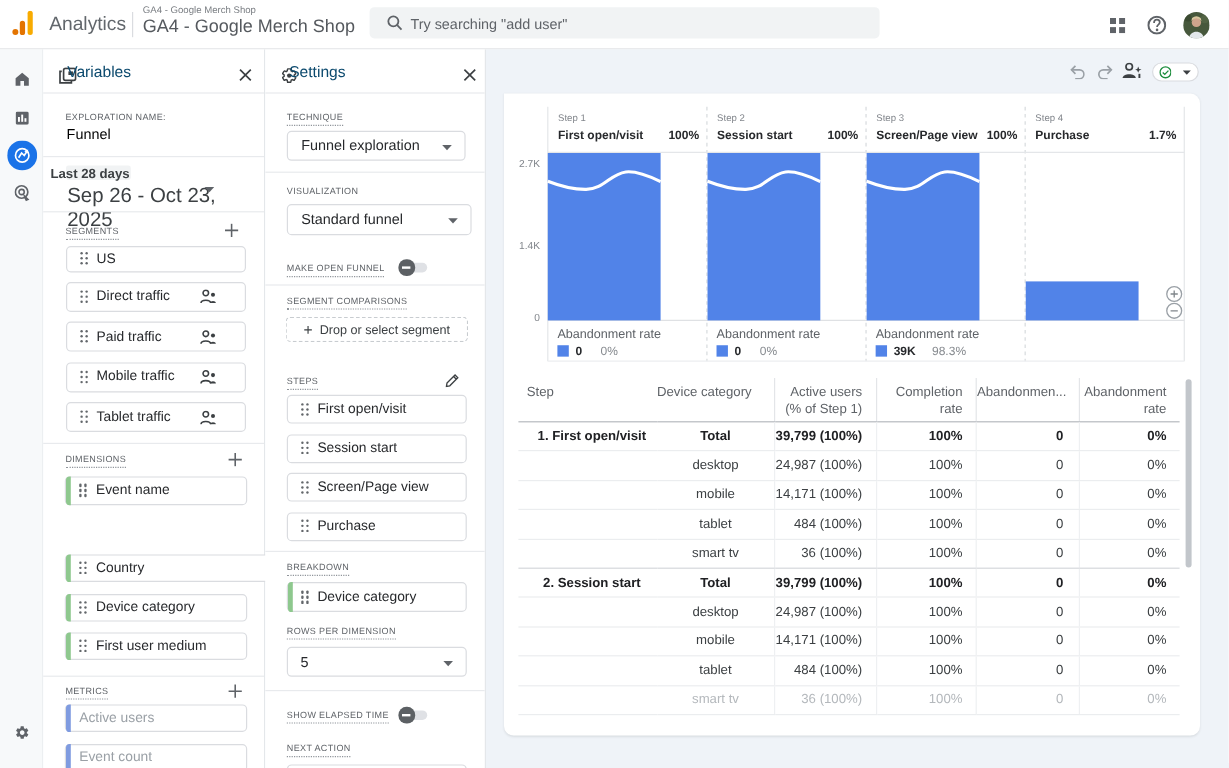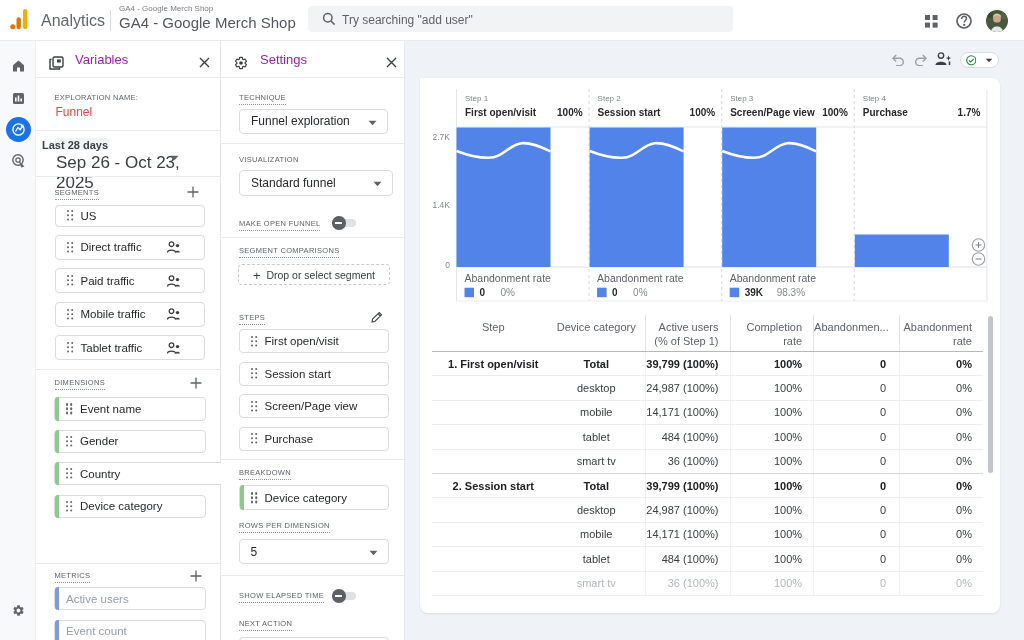--- a/index.html
+++ b/index.html
@@ -16,38 +16,38 @@
 #searchbox { position:absolute; left:308px; top:6px; width:425px; height:26px; background:#f1f3f4; border-radius:4px; }
 #searchbox span { position:absolute; left:34px; top:7px; font-size:12px; color:#5f6368; }
 
 
 #navrail { position:absolute; left:0; top:41px; width:36px; height:599px; background:#f7f9fa; border-right:1px solid #eceff1; }
 
 
 #varpanel { position:absolute; left:36px; top:41px; width:185px; height:599px; background:#fff; border-right:1px solid #e4e7ea; }
 #setpanel { position:absolute; left:221px; top:41px; width:184px; height:599px; background:#fff; border-right:1px solid #e4e7ea; overflow:hidden; }
 .phead { position:absolute; left:0; top:0; width:100%; height:37px; border-bottom:1px solid #e8eaed; }
-.phead .ptitle { position:absolute; left:39px; top:11px; font-size:13px; color:#a21caf; }
+.phead .ptitle { position:absolute; left:20px; top:11px; font-size:13px; color:#0c4a6e; }
 .plabel { font-size:7.5px; letter-spacing:0.3px; color:#5f6368; }
 .dotted { border-bottom:1px dotted #90959b; padding-bottom:2px; }
 .chip { position:absolute; background:#fff; border:1px solid #dadce0; border-radius:4px; }
 .chip .ctext { position:absolute; left:25px; top:50%; transform:translateY(-50%); font-size:11.5px; color:#27292c; white-space:nowrap; }
 .gbar { position:absolute; left:0; top:-1px; bottom:-1px; width:4px; border-radius:3px 0 0 3px; }
 .divline { position:absolute; left:0; width:100%; height:1px; background:#e8eaed; }
 .selbox { position:absolute; border:1px solid #dadce0; border-radius:4px; background:#fff; }
 .selbox .stext { position:absolute; left:11px; top:50%; transform:translateY(-50%); font-size:12px; color:#27292c; }
 
 
 #tabstrip { position:absolute; left:420px; top:48px; width:159px; height:30px; background:#fff; border-radius:8px 8px 0 0; }
 #tabsep { position:absolute; left:125px; top:0px; width:1px; height:30px; background:#e4e7ea; }
 #card { position:absolute; left:420px; top:78px; width:580px; height:535px; background:#fff; border-radius:0 8px 8px 8px; box-shadow:0 1px 2px rgba(60,64,67,.12); }
 
 
 #ftable { position:absolute; left:12px; top:237px; width:551px; border-collapse:collapse; table-layout:fixed; font-size:11px; color:#3c4043; }
-#ftable th { font-weight:normal; color:#5f6368; text-align:center; vertical-align:top; padding-top:6px; line-height:13.5px; }
+#ftable th { font-weight:normal; color:#5f6368; text-align:left; vertical-align:top; padding-top:6px; line-height:13.5px; }
 #ftable th, #ftable td { overflow:hidden; white-space:nowrap; }
 #ftable .num { text-align:right; padding-right:11px; }
 #ftable td { height:24.4px; border-bottom:1px solid #ebedef;text-align:center; }
 #ftable thead tr { height:36.5px; }
 #ftable thead th { border-bottom:1px solid #b6babf; }
 #ftable .vb { border-left:1px solid #eef0f2; }
 #ftable thead .vb { border-left:1px solid #e3e5e8; }
 #ftable .bold td { font-weight:bold; color:#202124; }
 #ftable .faded td { color:#b4b8bc; }
 #ftable .grpline td { border-bottom:1px solid #d5d8db; }
@@ -151,21 +151,21 @@
         <path d="M2.5 3.5 L1 3.5 L1 13 L10.5 13 L10.5 11.5" fill="none" stroke="#3c4043" stroke-width="1.4"></path>
         <rect x="4" y="1" width="10" height="10" rx="1.5" fill="none" stroke="#3c4043" stroke-width="1.4"></rect>
         <rect x="8" y="3.5" width="3.8" height="3" fill="#3c4043"></rect>
       </svg>
       <div class="ptitle">Variables</div>
       <svg class="abs" style="left:163px;top:16px" width="11" height="11" viewBox="0 0 11 11">
         <path d="M1 1 L10 10 M10 1 L1 10" stroke="#3c4043" stroke-width="1.4"></path>
       </svg>
     </div>
     <div class="abs plabel" style="left:18.5px;top:52px">EXPLORATION NAME:</div>
-    <div class="abs" style="left:19.5px;top:64px;font-size:12px;color:#ef4444">Funnel</div>
+    <div class="abs" style="left:19.5px;top:64px;font-size:12px;color:#000000">Funnel</div>
     <div class="divline" style="top:89px"></div>
     <div class="abs" style="left:19px;top:96.5px;width:54px;height:12px;background:#f1f3f4;border-radius:2px"></div>
     <div class="abs" style="left:6px;top:98px;font-size:11px;font-weight:bold;color:#3c4043">Last 28 days</div>
     <div class="abs" style="left:20px;top:111.5px;font-size:17px;color:#3c4043">Sep 26 - Oct 23, 2025</div>
     <svg class="abs" style="left:134px;top:114px" width="9" height="6" viewBox="0 0 9 6">
         <path d="M0.5 0.8 L4.5 5.2 L8.5 0.8 Z" fill="#5f6368"></path>
       </svg>
     <div class="divline" style="top:135px"></div>
 
     <div class="abs plabel dotted" style="left:18.5px;top:146.5px">SEGMENTS</div>
@@ -208,34 +208,34 @@
     <div class="divline" style="top:327.5px"></div>
     <div class="abs plabel dotted" style="left:18.5px;top:337px">DIMENSIONS</div>
     <svg class="abs" style="left:154px;top:336px" width="12" height="12" viewBox="0 0 12 12">
         <path d="M6 0.5 V11.5 M0.5 6 H11.5" stroke="#5f6368" stroke-width="1.3"></path>
       </svg>
     <div class="chip" style="left:18px;top:356.4px;width:151.5px;height:23.2px">
         <div class="gbar" style="background:#8ec88e"></div>
         <span class="drag"></span>
         <div class="ctext">Event name</div>
       </div>
-    <div class="chip" style="left:18px;top:388.9px;width:151.5px;height:23.2px">
-        <div class="gbar" style="background:#8ec88e"></div>
-        <span class="drag"></span>
-        <div class="ctext">Gender</div>
-      </div>
     <div class="chip" style="left:18px;top:421px;width:172px;height:23.2px">
         <div class="gbar" style="background:#8ec88e"></div>
         <span class="drag"></span>
         <div class="ctext">Country</div>
       </div>
     <div class="chip" style="left:18px;top:453.5px;width:151.5px;height:23.2px">
         <div class="gbar" style="background:#8ec88e"></div>
         <span class="drag"></span>
         <div class="ctext">Device category</div>
+      </div>
+    <div class="chip" style="left:18px;top:486px;width:151.5px;height:23.2px">
+        <div class="gbar" style="background:#8ec88e"></div>
+        <span class="drag"></span>
+        <div class="ctext">First user medium</div>
       </div>
 
     <div class="divline" style="top:522.4px"></div>
     <div class="abs plabel dotted" style="left:18.5px;top:530px">METRICS</div>
     <svg class="abs" style="left:154px;top:529px" width="12" height="12" viewBox="0 0 12 12">
         <path d="M6 0.5 V11.5 M0.5 6 H11.5" stroke="#5f6368" stroke-width="1.3"></path>
       </svg>
     <div class="chip" style="left:18px;top:546.3px;width:151.5px;height:23.2px">
         <div class="gbar" style="background:#7f9be0"></div>
         <div class="ctext" style="left:11px;color:#9aa0a6">Active users</div>

